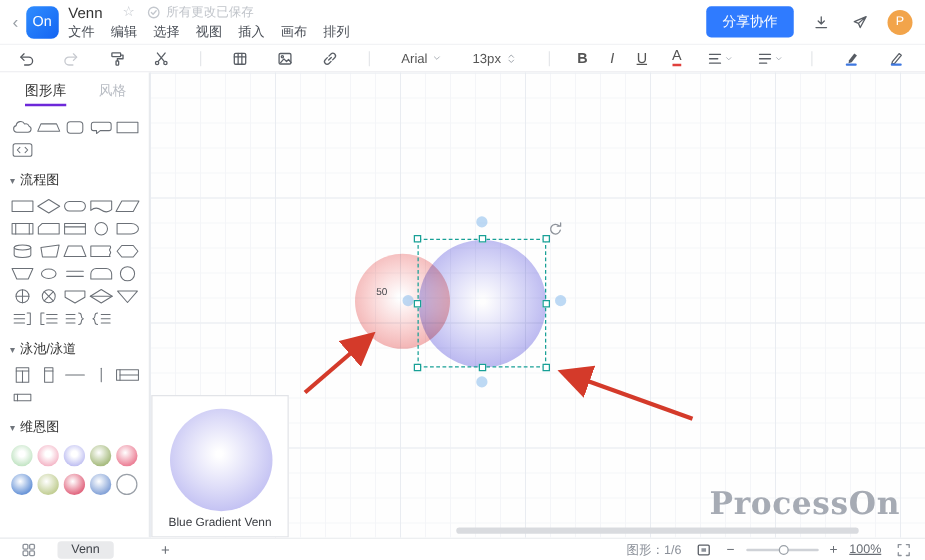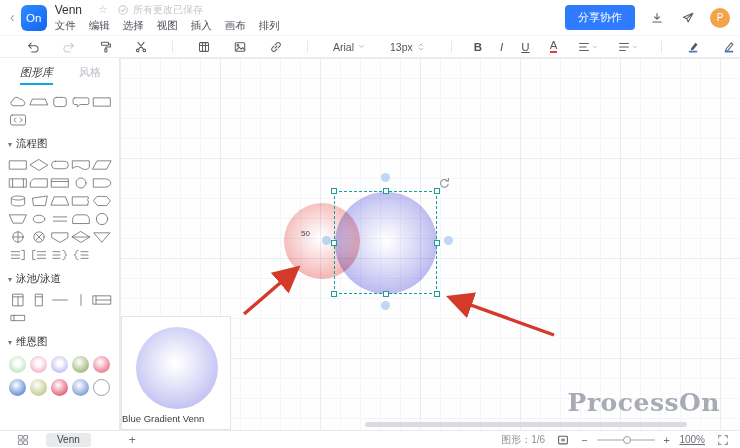--- a/index.html
+++ b/index.html
@@ -16,39 +16,39 @@
   .doc-title { font-size:12px; color:#333; }
   .star { color:#c3c7cd; font-size:11px; margin-left:8px; }
   .save-status { display:flex; align-items:center; gap:3px; color:#c0c4ca; font-size:10px;justify-content:center; }
   .menu-row { display:flex; gap:13px; font-size:10.5px; color:#4a4f57; height:14px; align-items:center; }
   .menu-item { cursor:pointer; white-space:nowrap;font-family:Liberation Serif, serif; }
   .header-right { margin-left:auto; display:flex; align-items:center; gap:13px; }
   .share-btn { background:#2f7bff; color:#fff; border-radius:4px; padding:5px 13px; font-size:11px; cursor:pointer; }
   .avatar { width:20px; height:20px; border-radius:50%; background:#f2a44a; color:#fff; font-size:10px; display:flex; align-items:center; justify-content:center; }
 
   
-  .toolbar { height:22px; border-bottom:1px solid #ececef; display:flex; align-items:center; padding:0 24px; gap:18px; flex:0 0 auto; }
+  .toolbar { height:22px; border-bottom:1px solid #ececef; display:flex; align-items:center; padding:0 12px; gap:18px; flex:0 0 auto; }
   .tb-btn { height:18px; min-width:18px; display:flex; align-items:center; justify-content:center; border-radius:3px; cursor:pointer; }
   .tb-sep { width:1px; height:12px; background:#e5e7ea; margin:0 4px; flex:0 0 auto; }
   .tb-select { display:flex; align-items:center; gap:3px; padding:1px 3px; border-radius:3px; color:#555; font-size:10.5px; cursor:pointer; white-space:nowrap; }
   .tb-letter { font-size:11.5px; color:#555; width:17px; text-align:center; cursor:pointer; }
   .b { font-weight:bold; } .i { font-style:italic; } .u { text-decoration:underline; }
   .a-color { border-bottom:2px solid #e0403d; line-height:11px; width:13px; margin:0 2px; }
   .tb-group { display:flex; align-items:center; }
   .tb-more { font-size:11px; color:#555; display:flex; align-items:center; gap:2px; cursor:pointer; }
   .tb-right { margin-left:auto; display:flex; align-items:center; gap:11px; }
 
   
   .main { flex:1; display:flex; min-height:0; }
 
   
   .sidebar { width:120px; flex:0 0 auto; border-right:1px solid #e8eaed; display:flex; flex-direction:column; padding:7px 8px 4px 8px; overflow:hidden; background:#fff; }
   .lib-tabs { display:flex; gap:26px; padding:0 0 5px 12px; }
   .lib-tab { font-size:11px; color:#b9bdc4; cursor:pointer; padding-bottom:3px; }
-  .lib-tab.active { color:#333; border-bottom:2px solid #0ea5e9;font-style:italic; }
+  .lib-tab.active { color:#333; border-bottom:2px solid #6d28d9; }
   .shape-grid { display:grid; grid-template-columns:repeat(5,1fr); gap:1px 1px; margin-top:3px; }
   .shape-cell { height:17px; display:flex; align-items:center; justify-content:center; border-radius:2px; cursor:pointer; }
   .section-title { display:flex; align-items:center; gap:4px; color:#333; font-size:10.5px; margin:9px 0 2px 0; }
   .caret-tri { color:#70757c; font-size:8px; }
   .venn-grid { display:grid; grid-template-columns:repeat(5,1fr); gap:6px 4px; margin-top:5px; padding:0 1px; }
   .venn-dot { width:17px; height:17px; border-radius:50%; cursor:pointer; }
   .more-shapes-btn { margin-top:auto; margin-bottom:4px; background:#2f7bff; color:#fff; height:24px; border-radius:4px; display:flex; align-items:center; justify-content:center; font-size:11px; cursor:pointer; }
 
   
   .canvas { flex:1; position:relative; overflow:hidden;
@@ -66,21 +66,21 @@
     background:radial-gradient(circle at 50% 48%, #ffffff 3%, #d4d3f7 48%, #a9a5ec 92%, #a19ce8 100%); }
   .venn-label { position:absolute; left:181px; top:171px; font-size:8px; color:#44474c; z-index:5; }
   .selection-box { position:absolute; left:214px; top:133px; width:103px; height:103px; border:1px dashed #18a096; z-index:4; }
   .handle { position:absolute; width:6px; height:6px; background:#fff; border:1px solid #18a096; }
   .conn-dot { position:absolute; width:9px; height:9px; border-radius:50%; background:rgba(148,193,238,.62); z-index:3; }
   .rotate-handle { position:absolute; left:318px; top:119px; z-index:5; }
   .arrows-svg { position:absolute; left:0; top:0; width:100%; height:100%; z-index:6; pointer-events:none; }
   .preview-card { position:absolute; left:1px; top:258px; width:110px; height:114px; background:#fff; border:1px solid #e2e4e8; z-index:7; }
   .preview-circle { position:absolute; left:14px; top:10px; width:82px; height:82px; border-radius:50%;
     background:radial-gradient(circle at 48% 44%, #ffffff 4%, #dddcf8 45%, #b5b3f0 90%, #aeacee 100%); }
-  .preview-caption { position:absolute; left:0; right:0; bottom:5px; font-size:9.5px; color:#3a3d42; }
+  .preview-caption { position:absolute; left:0; right:0; bottom:5px; text-align:center; font-size:9.5px; color:#3a3d42; }
   .watermark { position:absolute; right:20px; top:330px; font-family:"DejaVu Serif","Liberation Serif",serif; font-weight:bold; font-size:25px; color:#a6abb4; letter-spacing:.5px; z-index:2; }
   .h-scrollbar { position:absolute; left:245px; top:364px; width:322px; height:5px; background:#d9dbdf; border-radius:3px; z-index:8; }
 
   
   .footer { height:18px; flex:0 0 auto; border-top:1px solid #e8eaed; display:flex; align-items:center; padding:0 8px 0 14px; font-size:10px; color:#696e75; background:#fff; }
   .page-tab { background:#e9eaec; border-radius:3px; padding:1px 11px 2px; margin-left:14px; color:#41454b; cursor:pointer; }
   .add-tab { margin-left:38px; font-size:12px; color:#696e75; cursor:pointer; }
   .footer-right { margin-left:auto; display:flex; align-items:center; gap:9px; }
   .shape-count { color:#8a8f98; }
   .zoom-sign { font-size:11px; color:#696e75; cursor:pointer; }

